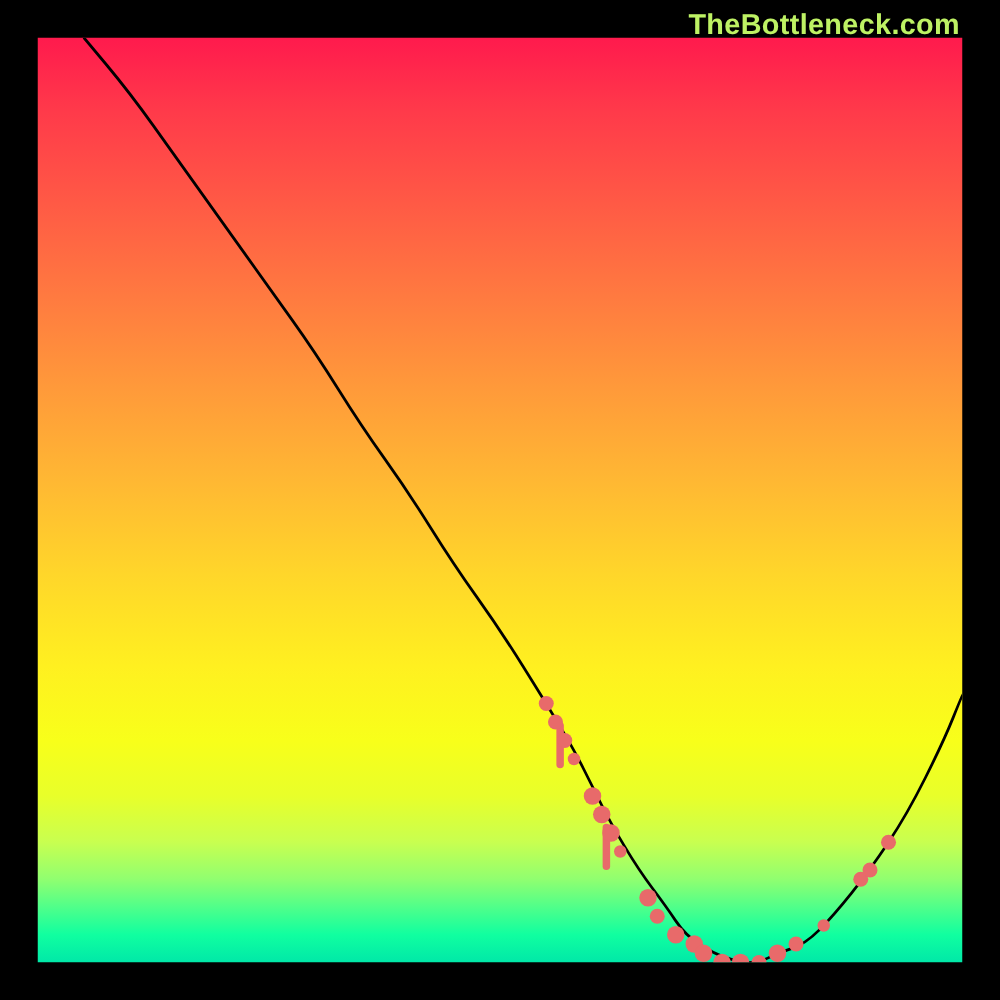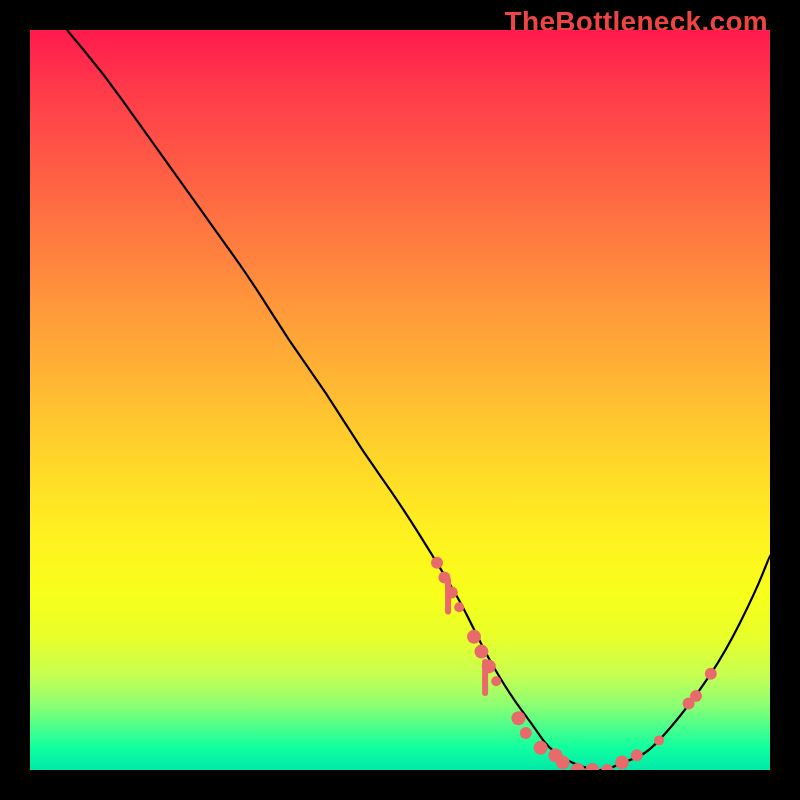--- a/index.html
+++ b/index.html
@@ -45,22 +45,22 @@
       #90ff70 91%,
       #50ff8a 94%,
       #10ffa0 97%,
       #00e8a8 100%
     );
   }
   .watermark {
     position: absolute;
     top: 6px;
     right: 32px;
-    color: #ef4444;
-    font-size: 28px;
+    color: #bef264;
+    font-size: 23px;
     font-weight: 600;
     letter-spacing: 0.3px;
   }
   svg.curve {
     position: absolute;
     left: 0;
     top: 0;
     width: 740px;
     height: 740px;
   }

